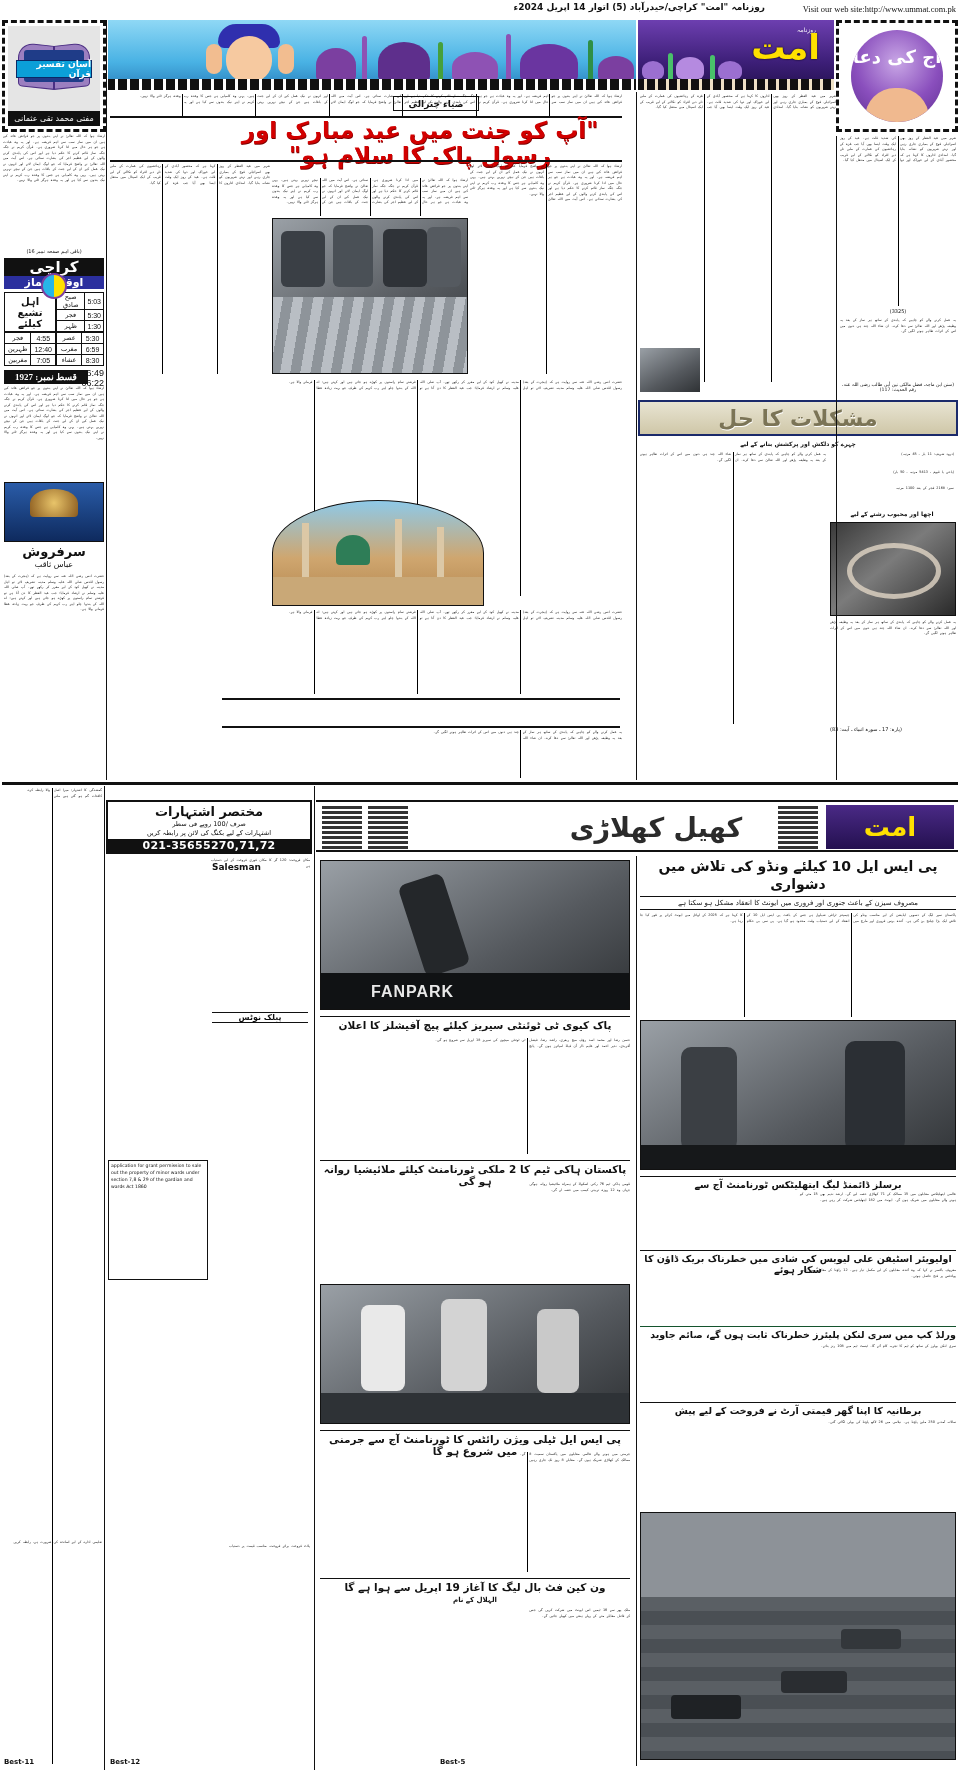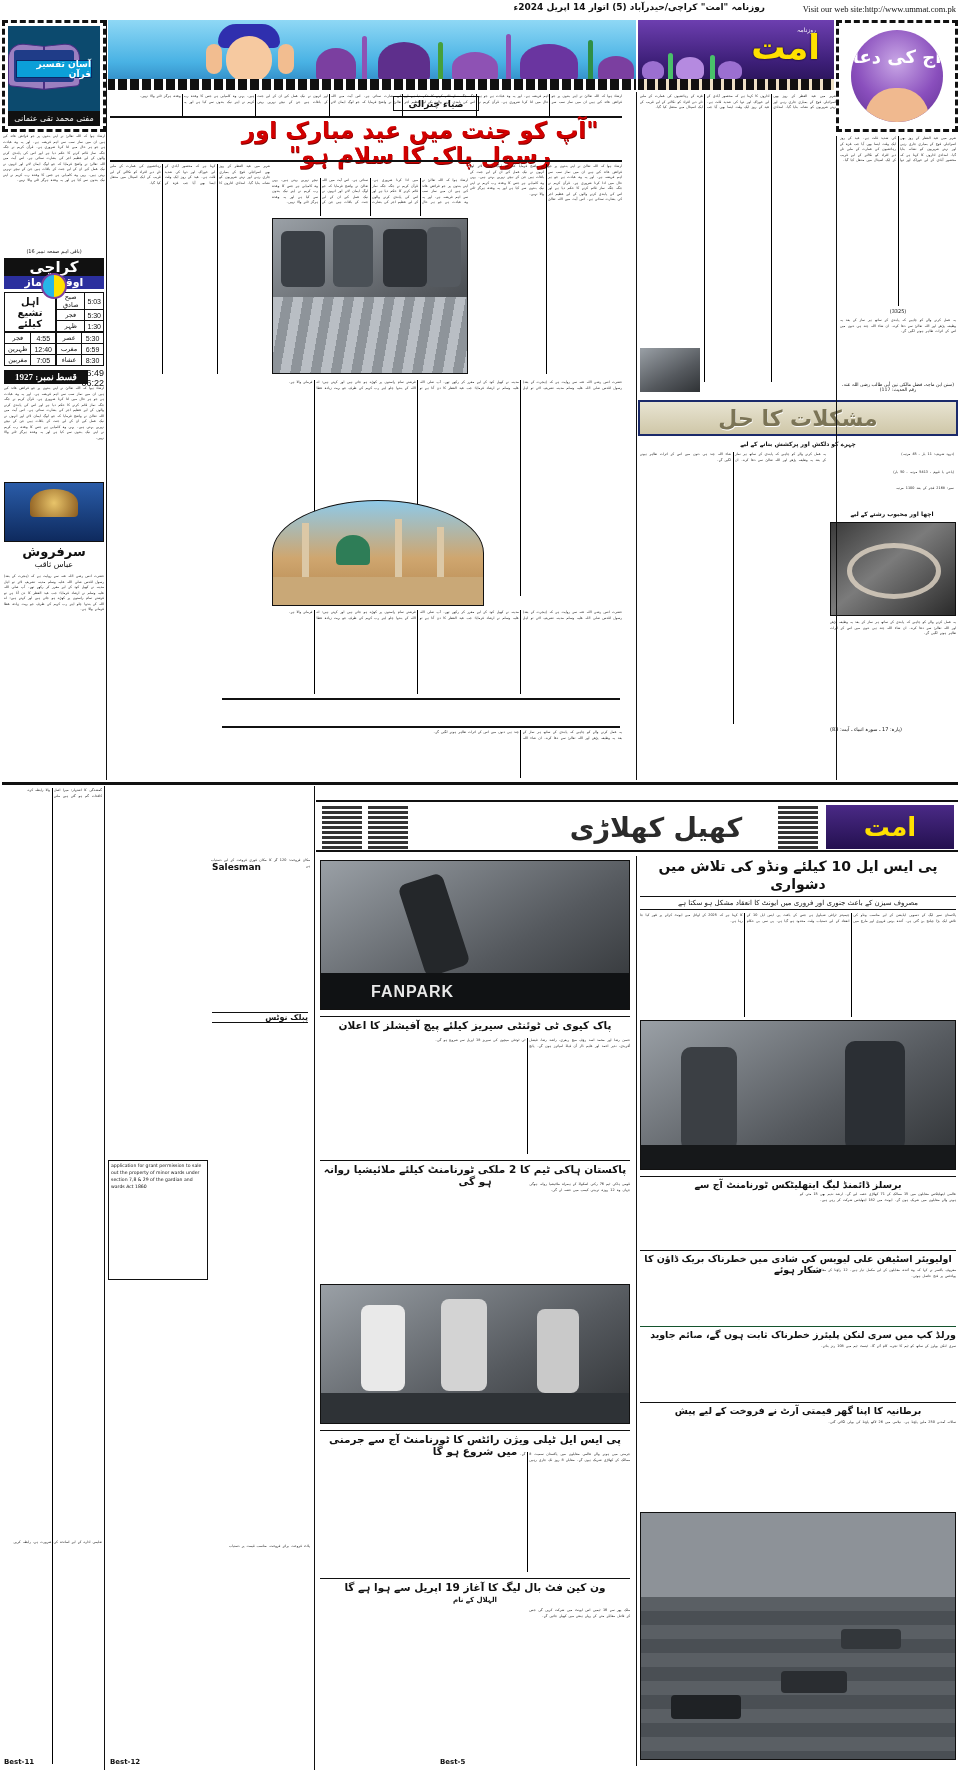--- a/index.html
+++ b/index.html
@@ -25,22 +25,22 @@
   
   .topline { position:absolute; left:0; top:0; width:960px; height:18px; }
   .topline .pub { position:absolute; right:195px; top:2px; font-size:9px;
                   direction:rtl; font-weight:bold; letter-spacing:.2px; }
   .topline .web { position:absolute; right:4px; top:4px; font-size:8.5px;
                   font-family:"Liberation Serif",serif; }
 
   
   .quranbox { position:absolute; left:2px; top:20px; width:104px; height:112px;
               border:3px dashed #111; background:#fff; overflow:hidden; }
-  .qb-inner { position:absolute; inset:3px; background:#0c4a6e; display:flex;
-              flex-direction:column; }
+  .qb-inner { position:absolute; inset:3px; background:#e5e5e5; display:flex;
+              flex-direction:column; align-items:center; }
   .book { width:72px; height:56px; margin-top:6px; position:relative; }
   .book .pg { position:absolute; bottom:0; width:36px; height:44px;
               background:#9b7fc0; border:1px solid #4b2e83; }
   .book .pg.l { left:0; border-radius:16px 0 0 4px; transform:skewY(6deg); }
   .book .pg.r { right:0; border-radius:0 16px 4px 0; transform:skewY(-6deg); }
   .book .core { position:absolute; left:6px; right:6px; bottom:6px; height:32px;
                 background:#1f3c88; border-radius:3px; }
   .qb-title { position:absolute; left:8px; right:8px; top:34px; height:18px;
               background:#0b9fd8; border:1px solid #0a2a66;
               color:#fff; font-size:9px; font-weight:bold; direction:rtl;
@@ -398,35 +398,41 @@
   <div class="sportsbar">
     <div class="sb-hands" style="left:6px;"></div>
     <div class="sb-hands" style="left:52px;"></div>
     <div class="sb-title">کھیل کھلاڑی</div>
     <div class="sb-hands" style="right:140px;"></div>
     <div class="sb-logo">
       <div class="t">امت</div>
     </div>
   </div>
 
+  <div class="clsf">
+    <div class="t1">مختصر اشتہارات</div>
+    <div class="t2">صرف /100 روپے فی سطر</div>
+    <div class="t2">اشتہارات کے لیے بکنگ کی لائن پر رابطہ کریں</div>
+    <div class="t3">021-35655270,71,72</div>
+  </div>
 
   <div class="vline" style="left:104px;top:786px;height:984px;"></div>
   <div class="vline" style="left:314px;top:786px;height:984px;"></div>
 
   <div class="urdu xs cols2" style="position:absolute;left:2px;top:788px;width:100px;height:976px;">گمشدگی کا اشتہار: میرا اصل کاغذات گم ہو گئے ہیں ملنے والا رابطہ کرے</div>
 
   <div class="urdu xs cols2" style="position:absolute;left:108px;top:858px;width:202px;height:680px;">مکان فروخت: 120 گز کا مکان فوری فروخت کے لیے دستیاب ہے</div>
 
   <div class="ad" style="position:absolute;left:108px;top:1160px;width:100px;height:120px;font-size:4.6px;
               line-height:1.5;direction:ltr;text-align:left;">application for grant permission to sale out the property of minor wards under section 7,8 &amp; 29 of the gardian and wards Act 1860</div>
 
   <div style="position:absolute;left:212px;top:862px;width:96px;text-align:left;font-size:9px;
               font-weight:bold;">Salesman</div>
 
-  <div style="position:absolute;left:212px;top:1012px;width:96px;direction:rtl;font-size:8px;
+  <div style="position:absolute;left:212px;top:1012px;width:96px;text-align:center;direction:rtl;font-size:8px;
               font-weight:bold;border-top:1px solid #111;border-bottom:1px solid #111;">پبلک نوٹس</div>
 
   <div class="urdu xs" style="position:absolute;left:2px;top:1540px;width:100px;height:224px;">تعلیمی ادارے کے لیے اساتذہ کی ضرورت ہے، رابطہ کریں</div>
   <div class="urdu xs" style="position:absolute;left:108px;top:1544px;width:202px;height:220px;">پلاٹ فروخت برائے فروخت، مناسب قیمت پر دستیاب</div>
 
   <div style="position:absolute;left:4px;top:1758px;font-size:7px;font-weight:bold;">Best-11</div>
   <div style="position:absolute;left:110px;top:1758px;font-size:7px;font-weight:bold;">Best-12</div>
   <div style="position:absolute;left:440px;top:1758px;font-size:7px;font-weight:bold;">Best-5</div>
 
   <div style="position:absolute;left:640px;top:858px;width:316px;">

